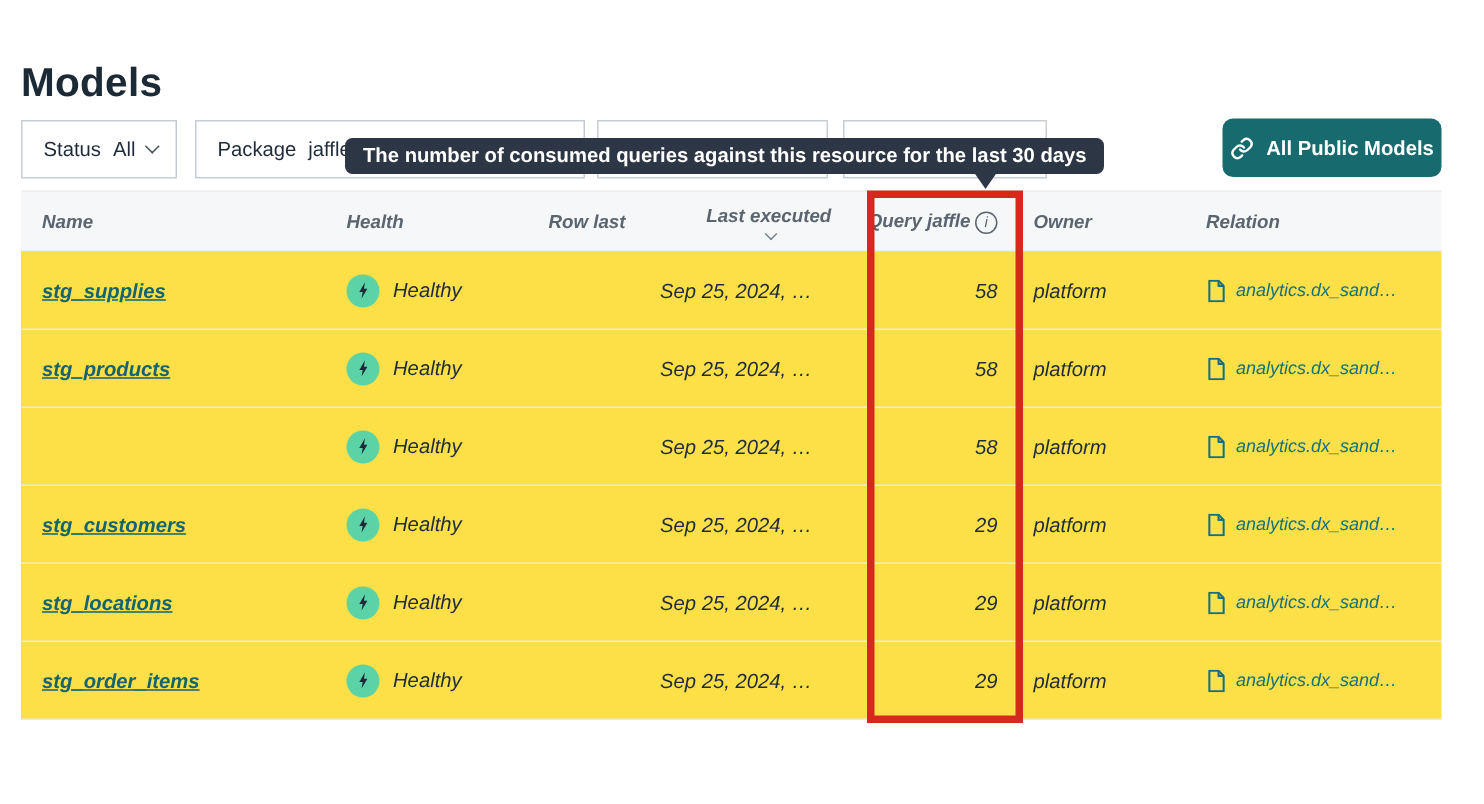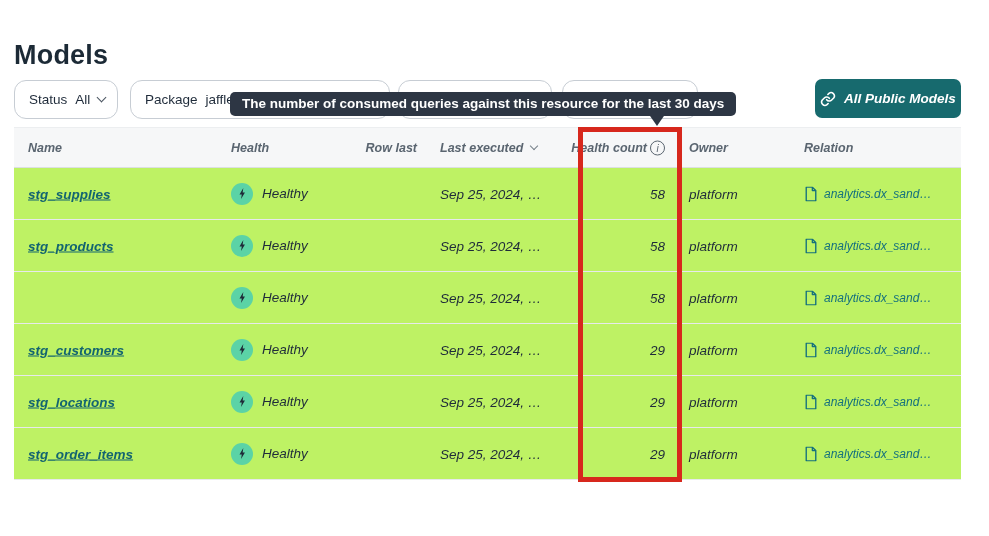--- a/index.html
+++ b/index.html
@@ -23,21 +23,21 @@
   }
   .page-title{
     position:absolute;left:14px;top:4px;
     font-size:27px;font-weight:600;color:#1c2a36;
     letter-spacing:0.2px;
     margin-top:36px;
   }
   
   .dropdown{
     position:absolute;top:80px;height:39px;
-    background:#fff;border:1px solid #c7cdd4;border-radius:12px;
+    background:#fff;border:1px solid #c7cdd4;border-radius:0;
     display:flex;align-items:center;gap:8px;
     padding:0 14px;font-size:13.5px;color:var(--text-dark);
     cursor:pointer;
   }
   .dd-status{left:14px;width:104px;}
   .dd-package{left:130px;width:260px;}
   .dd-three{left:398px;width:154px;}
   .dd-four{left:562px;width:136px;justify-content:flex-end;}
   .dd-label{font-weight:400;}
   .dd-value{font-weight:400;}
@@ -45,21 +45,20 @@
     width:7px;height:7px;flex:0 0 auto;
     border-right:1.6px solid #4a5560;border-bottom:1.6px solid #4a5560;
     transform:rotate(45deg);margin-top:-4px;
   }
   .btn-public{
     position:absolute;left:815px;top:79px;width:146px;height:39px;
     background:var(--accent-teal);color:#fff;border:none;border-radius:7px;
     font-family:inherit;font-size:13.5px;font-weight:700;
     display:flex;align-items:center;justify-content:center;gap:8px;
     cursor:pointer;
-    font-style:italic;
   }
   .btn-public svg{flex:0 0 auto;}
   
   .tooltip{
     position:absolute;left:230px;top:92px;height:24px;
     background:var(--tooltip-bg);border-radius:5px;
     color:#fff;font-size:13.5px;font-weight:700;
     line-height:24px;padding:0 12px;white-space:nowrap;
     z-index:20;
   }
@@ -77,30 +76,30 @@
     position:relative;height:41px;
     background:#f6f7f8;
     border-top:1px solid #eceef0;
     border-bottom:1px solid #dcdfe2;
     font-size:12.5px;font-weight:700;color:var(--text-gray);
   }
   .tr{
     position:relative;height:52px;
     border-bottom:1px solid #e7e9ec;
     font-size:13.5px;color:var(--text-dark);
-    background:#bef264;
+    background:#fde047;
   }
   .cell{
     position:absolute;top:50%;transform:translateY(-50%);
     white-space:nowrap;
   }
   .c-name{left:14px;width:190px;}
   .c-health{left:217px;width:120px;display:flex;align-items:center;gap:9px;}
   .c-rowcount{left:310px;width:93px;text-align:right;}
-  .c-lastexec{left:426px;width:145px;}
+  .c-lastexec{left:426px;width:145px;flex-direction:column;}
   .c-querycount{left:540px;width:111px;text-align:right;}
   .c-owner{left:675px;width:110px;}
   .c-relation{left:790px;width:157px;display:flex;align-items:center;gap:6px;}
   .th-flex{display:flex;align-items:center;gap:5px;}
   .name-link{
     color:var(--link-teal);font-weight:700;text-decoration:underline;cursor:pointer;
   }
   .relation-link{
     color:var(--relation-teal);text-decoration:none;cursor:pointer;font-size:12px;
   }
@@ -166,21 +165,21 @@
 <div class="table">
   <div class="thead">
     <div class="cell c-name">Name</div>
     <div class="cell c-health">Health</div>
     <div class="cell c-rowcount">Row last</div>
     <div class="cell c-lastexec th-flex">
       <span>Last executed</span>
       <span class="sort-chev"></span>
     </div>
     <div class="cell c-querycount">
-      <span>Health count</span><span class="info-icon">i</span>
+      <span>Query jaffle</span><span class="info-icon">i</span>
     </div>
     <div class="cell c-owner">Owner</div>
     <div class="cell c-relation">Relation</div>
   </div>
   <div id="table-body">
   <div class="tr">
     <div class="cell c-name">
       <a class="name-link">stg_supplies</a>
     </div>
     <div class="cell c-health">

